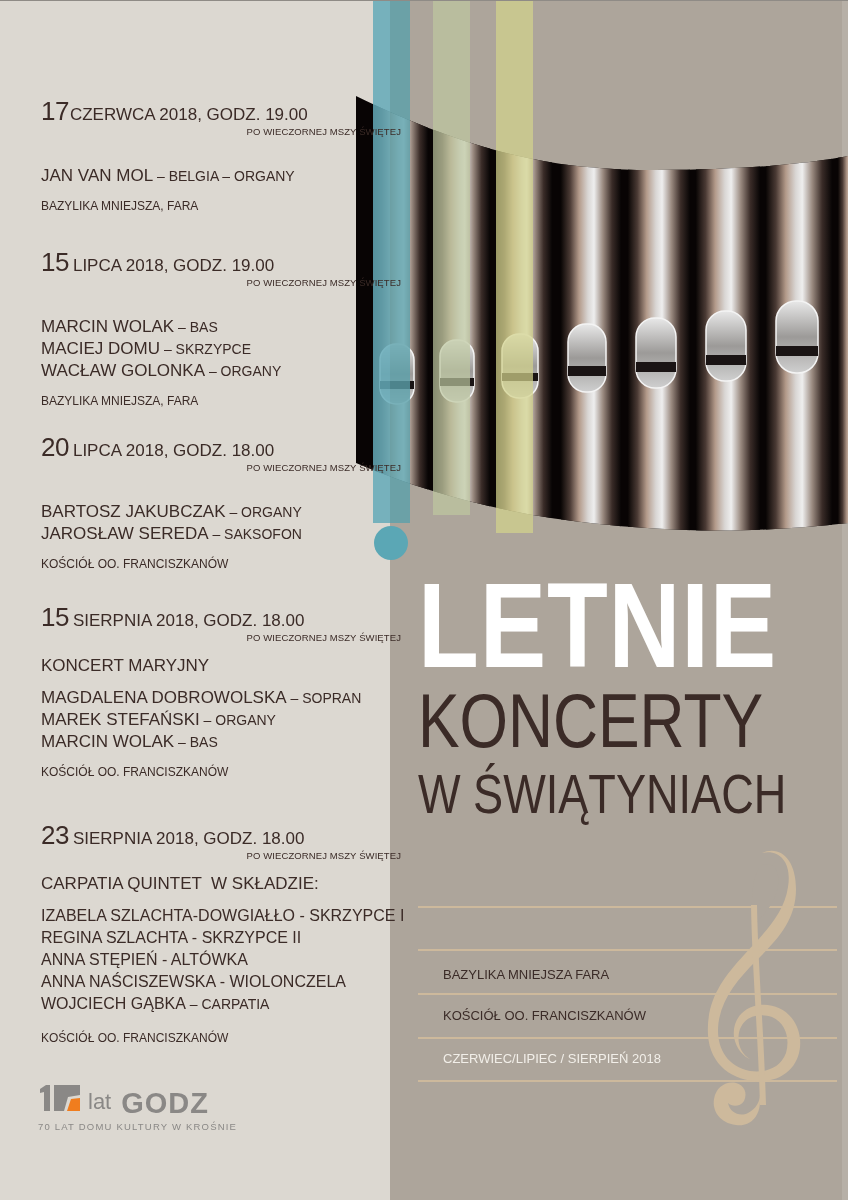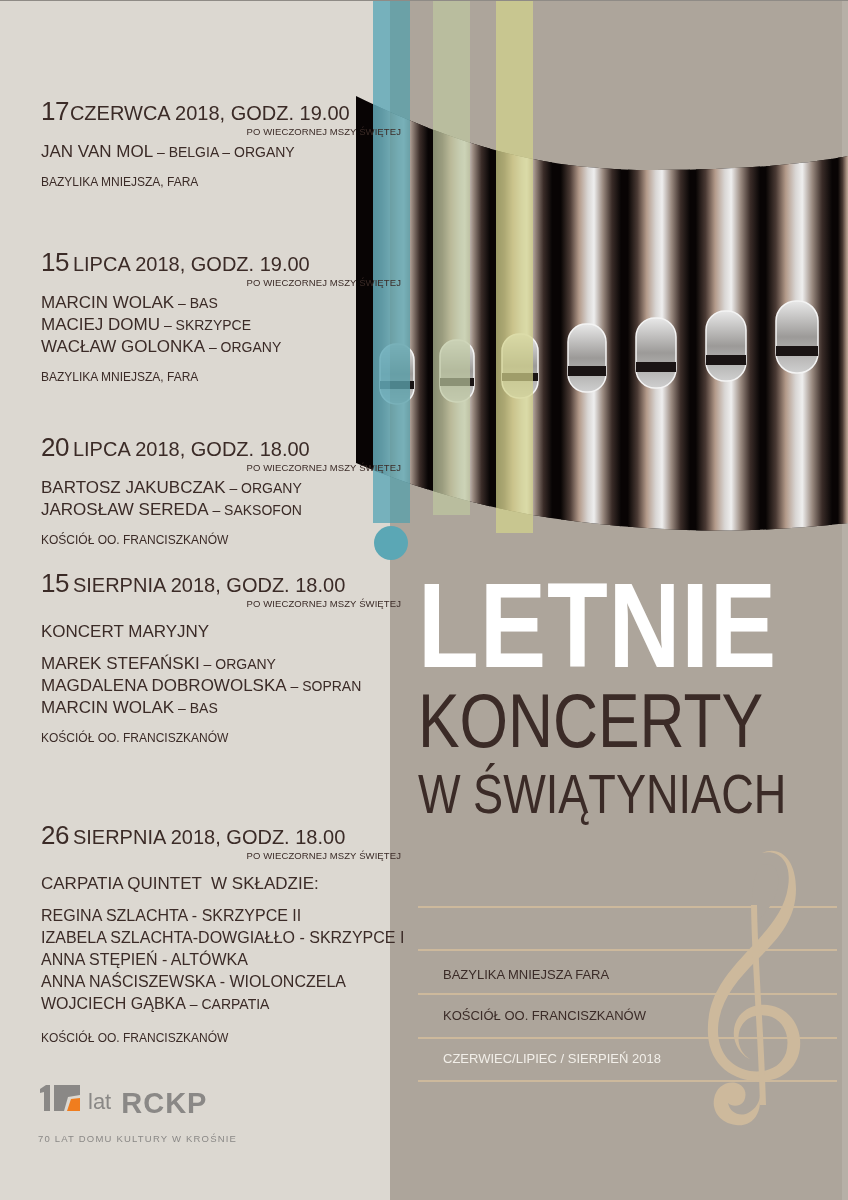--- a/index.html
+++ b/index.html
@@ -26,23 +26,23 @@
   .stripe-teal-b { left: 390px; top: 1px; width: 20px; height: 522px; background: rgba(90,160,170,0.8); }
   .stripe-sage { left: 433px; top: 1px; width: 37px; height: 514px; background: rgba(190,200,160,0.7); }
   .stripe-lime { left: 496px; top: 1px; width: 37px; height: 532px; background: rgba(210,210,140,0.72); }
   .teal-dot { position: absolute; left: 374px; top: 526px; width: 34px; height: 34px; border-radius: 50%; background: #5ba7b5; z-index: 3; }
 
   
   .schedule { position: absolute; left: 41px; top: 0; width: 360px; z-index: 5; }
   .event { position: absolute; left: 0; width: 360px; }
   .date-line { white-space: nowrap; line-height: 1; }
   .day { font-size: 26px; font-weight: 400; letter-spacing: -0.5px; }
-  .date-rest { font-size: 20px; margin-left: 4px; }
+  .date-rest { font-size: 17px; margin-left: 4px; }
   .note { font-size: 9.5px; margin-top: 2px; letter-spacing: 0.1px; text-align: right; }
-  .performers { margin-top: 4px; }
+  .performers { margin-top: 28px; }
   .perf { font-size: 17px; line-height: 22px; white-space: nowrap; }
   .perf .role { font-size: 14px; }
   .program { font-size: 17px; line-height: 22px; margin-top: 12px; }
   .venue { font-size: 12px; margin-top: 12px; }
 
   
   .title { position: absolute; left: 418px; z-index: 5; white-space: nowrap; line-height: 1; }
   .title-1 { top: 565px; font-size: 120px; font-weight: 700; color: #ffffff; letter-spacing: 1px; font-family: "Liberation Sans", sans-serif; transform: scaleX(0.83); transform-origin: left; }
   .title-2 { top: 683px; font-size: 76px; font-weight: 400; color: #3b2b27; transform: scaleX(0.82); transform-origin: left; }
   .title-3 { top: 767px; font-size: 55px; font-weight: 400; color: #3b2b27; transform: scaleX(0.82); transform-origin: left; }
@@ -51,21 +51,21 @@
   .staff-line { position: absolute; left: 418px; width: 419px; height: 2px; background: #cdb99c; z-index: 4; }
   .clef { position: absolute; left: 700px; top: 845px; width: 105px; height: 285px; z-index: 5; }
   .info { position: absolute; left: 443px; font-size: 13px; color: #3b2b27; z-index: 6; white-space: nowrap; }
   .info.light { color: #f2efe9; }
 
   
   .logo { position: absolute; left: 38px; top: 1085px; z-index: 5; }
   .logo-top { display: flex; align-items: flex-end; height: 32px; }
   .logo-word { font-size: 22px; color: #8a8886; line-height: 30px; margin-left: 6px; letter-spacing: 0px; }
   .logo-brand { font-size: 29px; color: #8a8886; font-weight: 700; line-height: 28px; margin-left: 10px; letter-spacing: 1px; }
-  .logo-sub { font-size: 9.5px; color: #8a8886; letter-spacing: 1.2px; margin-top: 16px; white-space: nowrap; }
+  .logo-sub { font-size: 9.5px; color: #8a8886; letter-spacing: 1.2px; margin-top: 4px; white-space: nowrap; }
 </style>
 </head>
 <body>
 
 <div class="top-line"></div>
 <div class="left-panel"></div>
 <div class="right-panel"></div>
 <div class="right-panel-top-ext"></div>
 <div class="right-edge"></div>
 
@@ -157,43 +157,43 @@
       <span class="day">20</span><span class="date-rest">LIPCA 2018, GODZ. 18.00</span>
     </div>
     <div class="note">PO WIECZORNEJ MSZY ŚWIĘTEJ</div>
     <div class="performers">
       <div class="perf"><span>BARTOSZ JAKUBCZAK</span><span class="role"> – ORGANY</span></div>
       <div class="perf"><span>JAROSŁAW SEREDA</span><span class="role"> – SAKSOFON</span></div>
     </div>
     <div class="venue">KOŚCIÓŁ OO. FRANCISZKANÓW</div>
   </div>
 
-  <div class="event" style="top:570px;">
+  <div class="event" style="top:604px;">
     <div class="date-line">
       <span class="day">15</span><span class="date-rest">SIERPNIA 2018, GODZ. 18.00</span>
     </div>
     <div class="note">PO WIECZORNEJ MSZY ŚWIĘTEJ</div>
     <div class="program">KONCERT MARYJNY</div>
     <div class="performers" style="margin-top:10px;">
+      <div class="perf"><span>MAGDALENA DOBROWOLSKA</span><span class="role"> – SOPRAN</span></div>
       <div class="perf"><span>MAREK STEFAŃSKI</span><span class="role"> – ORGANY</span></div>
-      <div class="perf"><span>MAGDALENA DOBROWOLSKA</span><span class="role"> – SOPRAN</span></div>
       <div class="perf"><span>MARCIN WOLAK</span><span class="role"> – BAS</span></div>
     </div>
     <div class="venue">KOŚCIÓŁ OO. FRANCISZKANÓW</div>
   </div>
 
   <div class="event" style="top:822px;">
     <div class="date-line">
-      <span class="day">26</span><span class="date-rest">SIERPNIA 2018, GODZ. 18.00</span>
+      <span class="day">23</span><span class="date-rest">SIERPNIA 2018, GODZ. 18.00</span>
     </div>
     <div class="note">PO WIECZORNEJ MSZY ŚWIĘTEJ</div>
     <div class="program" style="white-space:pre;">CARPATIA QUINTET  W SKŁADZIE:</div>
     <div class="performers" style="margin-top:10px;">
+      <div class="perf" style="font-size:16px;"><span>IZABELA SZLACHTA-DOWGIAŁŁO - SKRZYPCE I</span></div>
       <div class="perf" style="font-size:16px;"><span>REGINA SZLACHTA - SKRZYPCE II</span></div>
-      <div class="perf" style="font-size:16px;"><span>IZABELA SZLACHTA-DOWGIAŁŁO - SKRZYPCE I</span></div>
       <div class="perf" style="font-size:16px;"><span>ANNA STĘPIEŃ - ALTÓWKA</span></div>
       <div class="perf" style="font-size:16px;"><span>ANNA NAŚCISZEWSKA - WIOLONCZELA</span></div>
       <div class="perf" style="font-size:16px;"><span>WOJCIECH GĄBKA</span><span class="role"> – CARPATIA</span></div>
     </div>
     <div class="venue" style="margin-top:16px;">KOŚCIÓŁ OO. FRANCISZKANÓW</div>
   </div>
 </div>
 
 <div class="title title-1">LETNIE</div>
 <div class="title title-2">KONCERTY</div>
@@ -227,16 +227,16 @@
 <div class="logo">
   <div class="logo-top">
     <span style="display:inline-block;">
       <svg width="44" height="30" viewBox="0 0 44 30">
         <path d="M2,6 L8,2 L12,2 L12,28 L6,28 L6,9 L2,10 Z" fill="#8a8886"></path>
         <path d="M16,2 L42,2 L42,12 L30,14 L26,28 L16,28 Z" fill="#8a8886"></path>
         <path d="M33,16 L42,15 L42,28 L29,28 Z" fill="#f07d1e"></path>
       </svg>
     </span>
     <span class="logo-word">lat</span>
-    <span class="logo-brand">RCKP</span>
+    <span class="logo-brand">GODZ</span>
   </div>
   <div class="logo-sub">70 LAT DOMU KULTURY W KROŚNIE</div>
 </div>
 
 </body></html>

